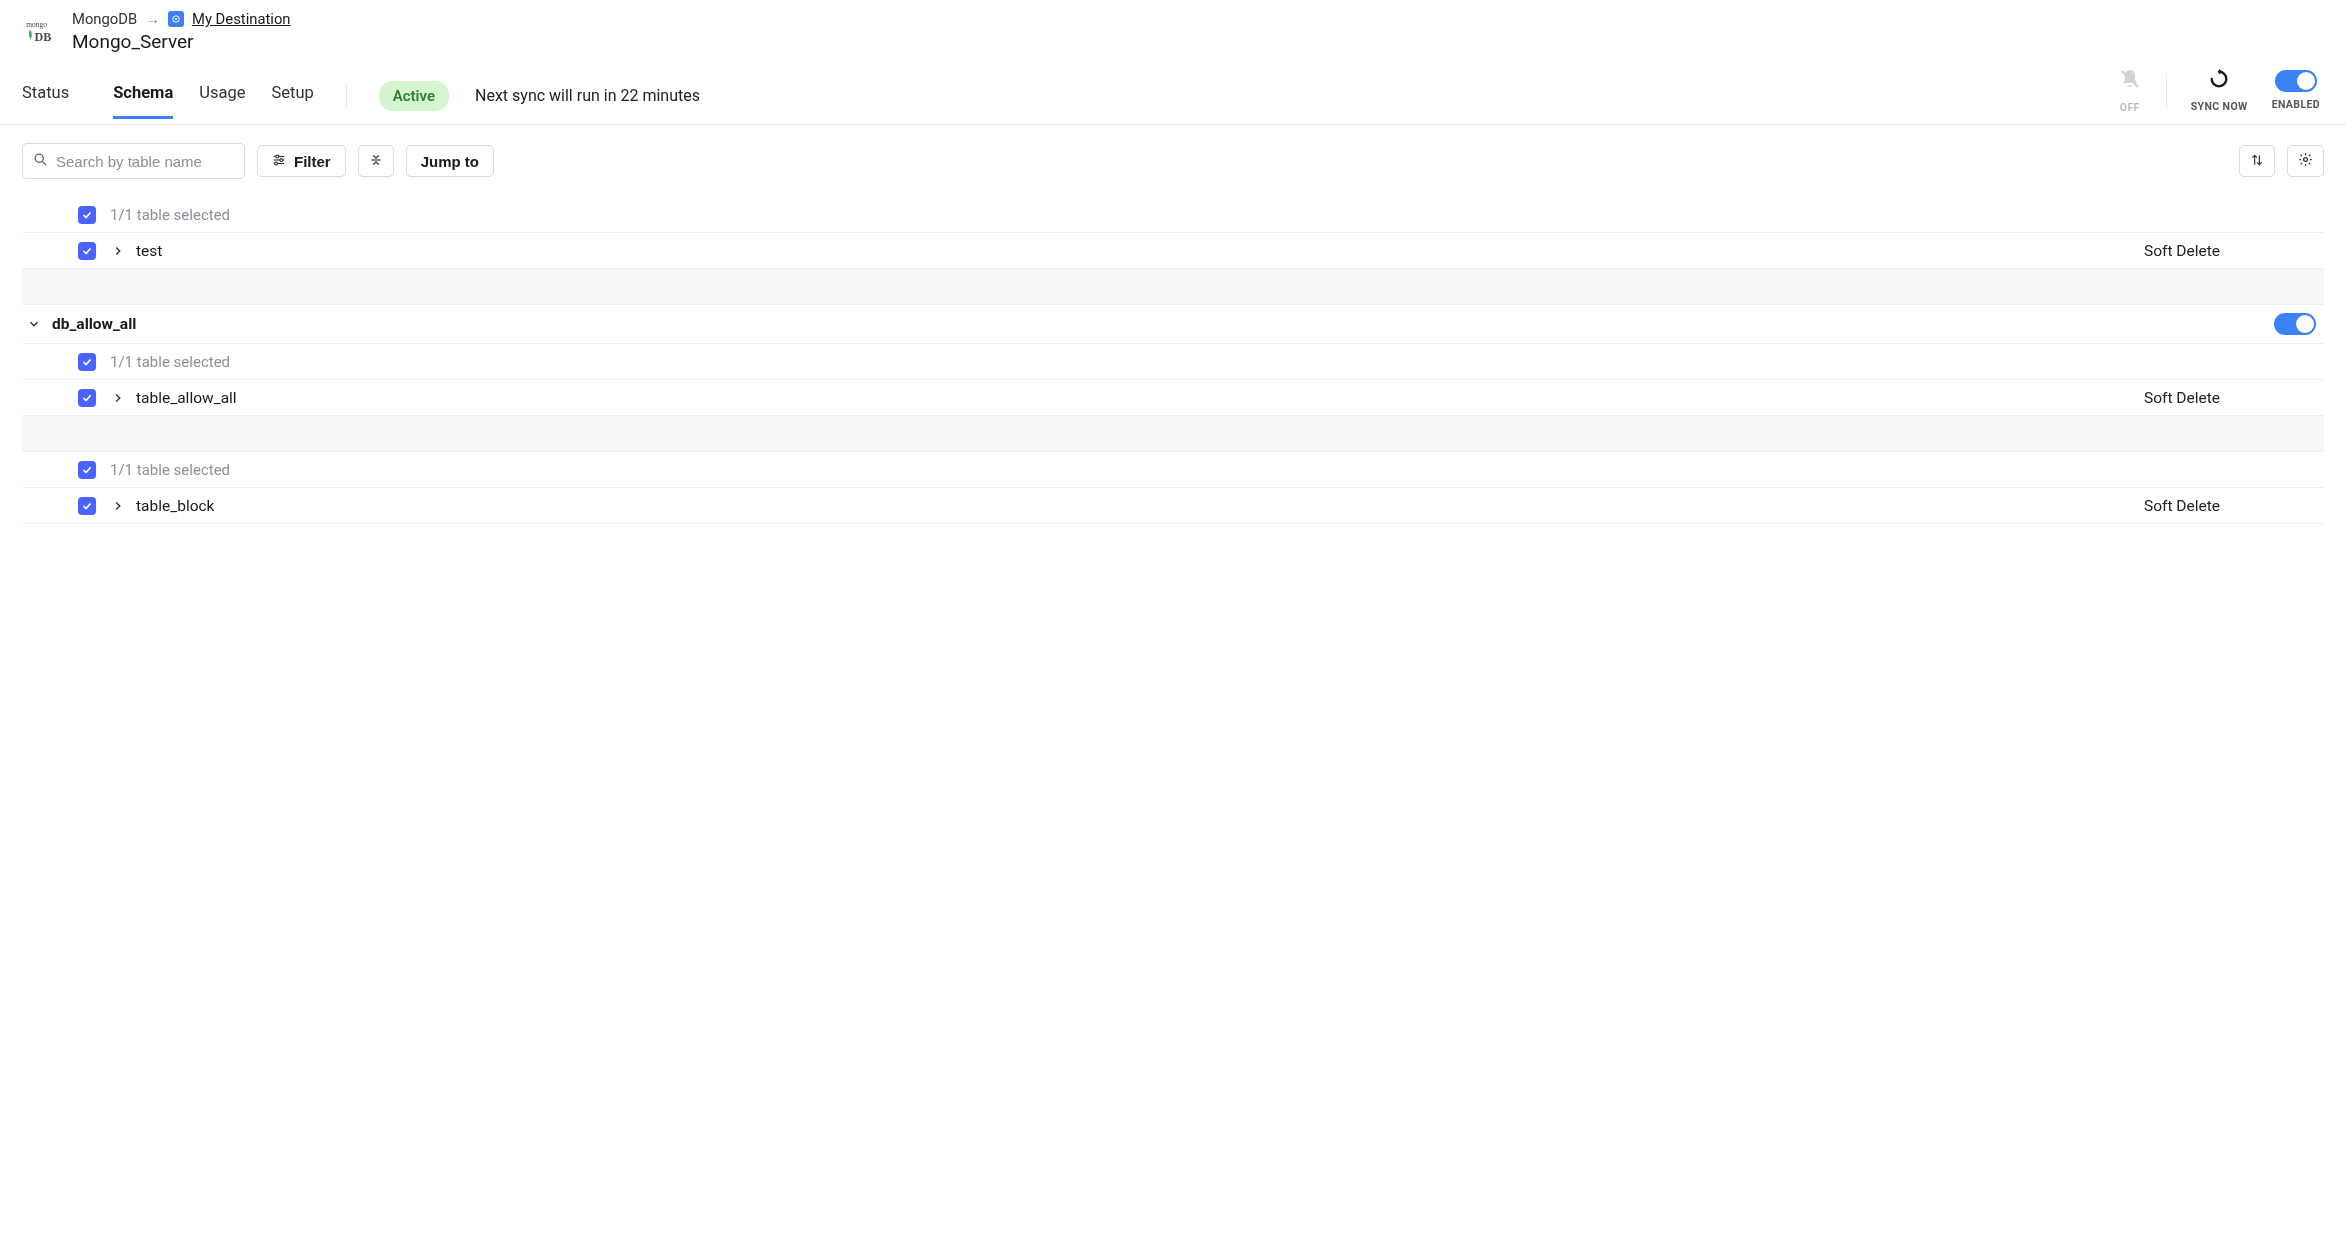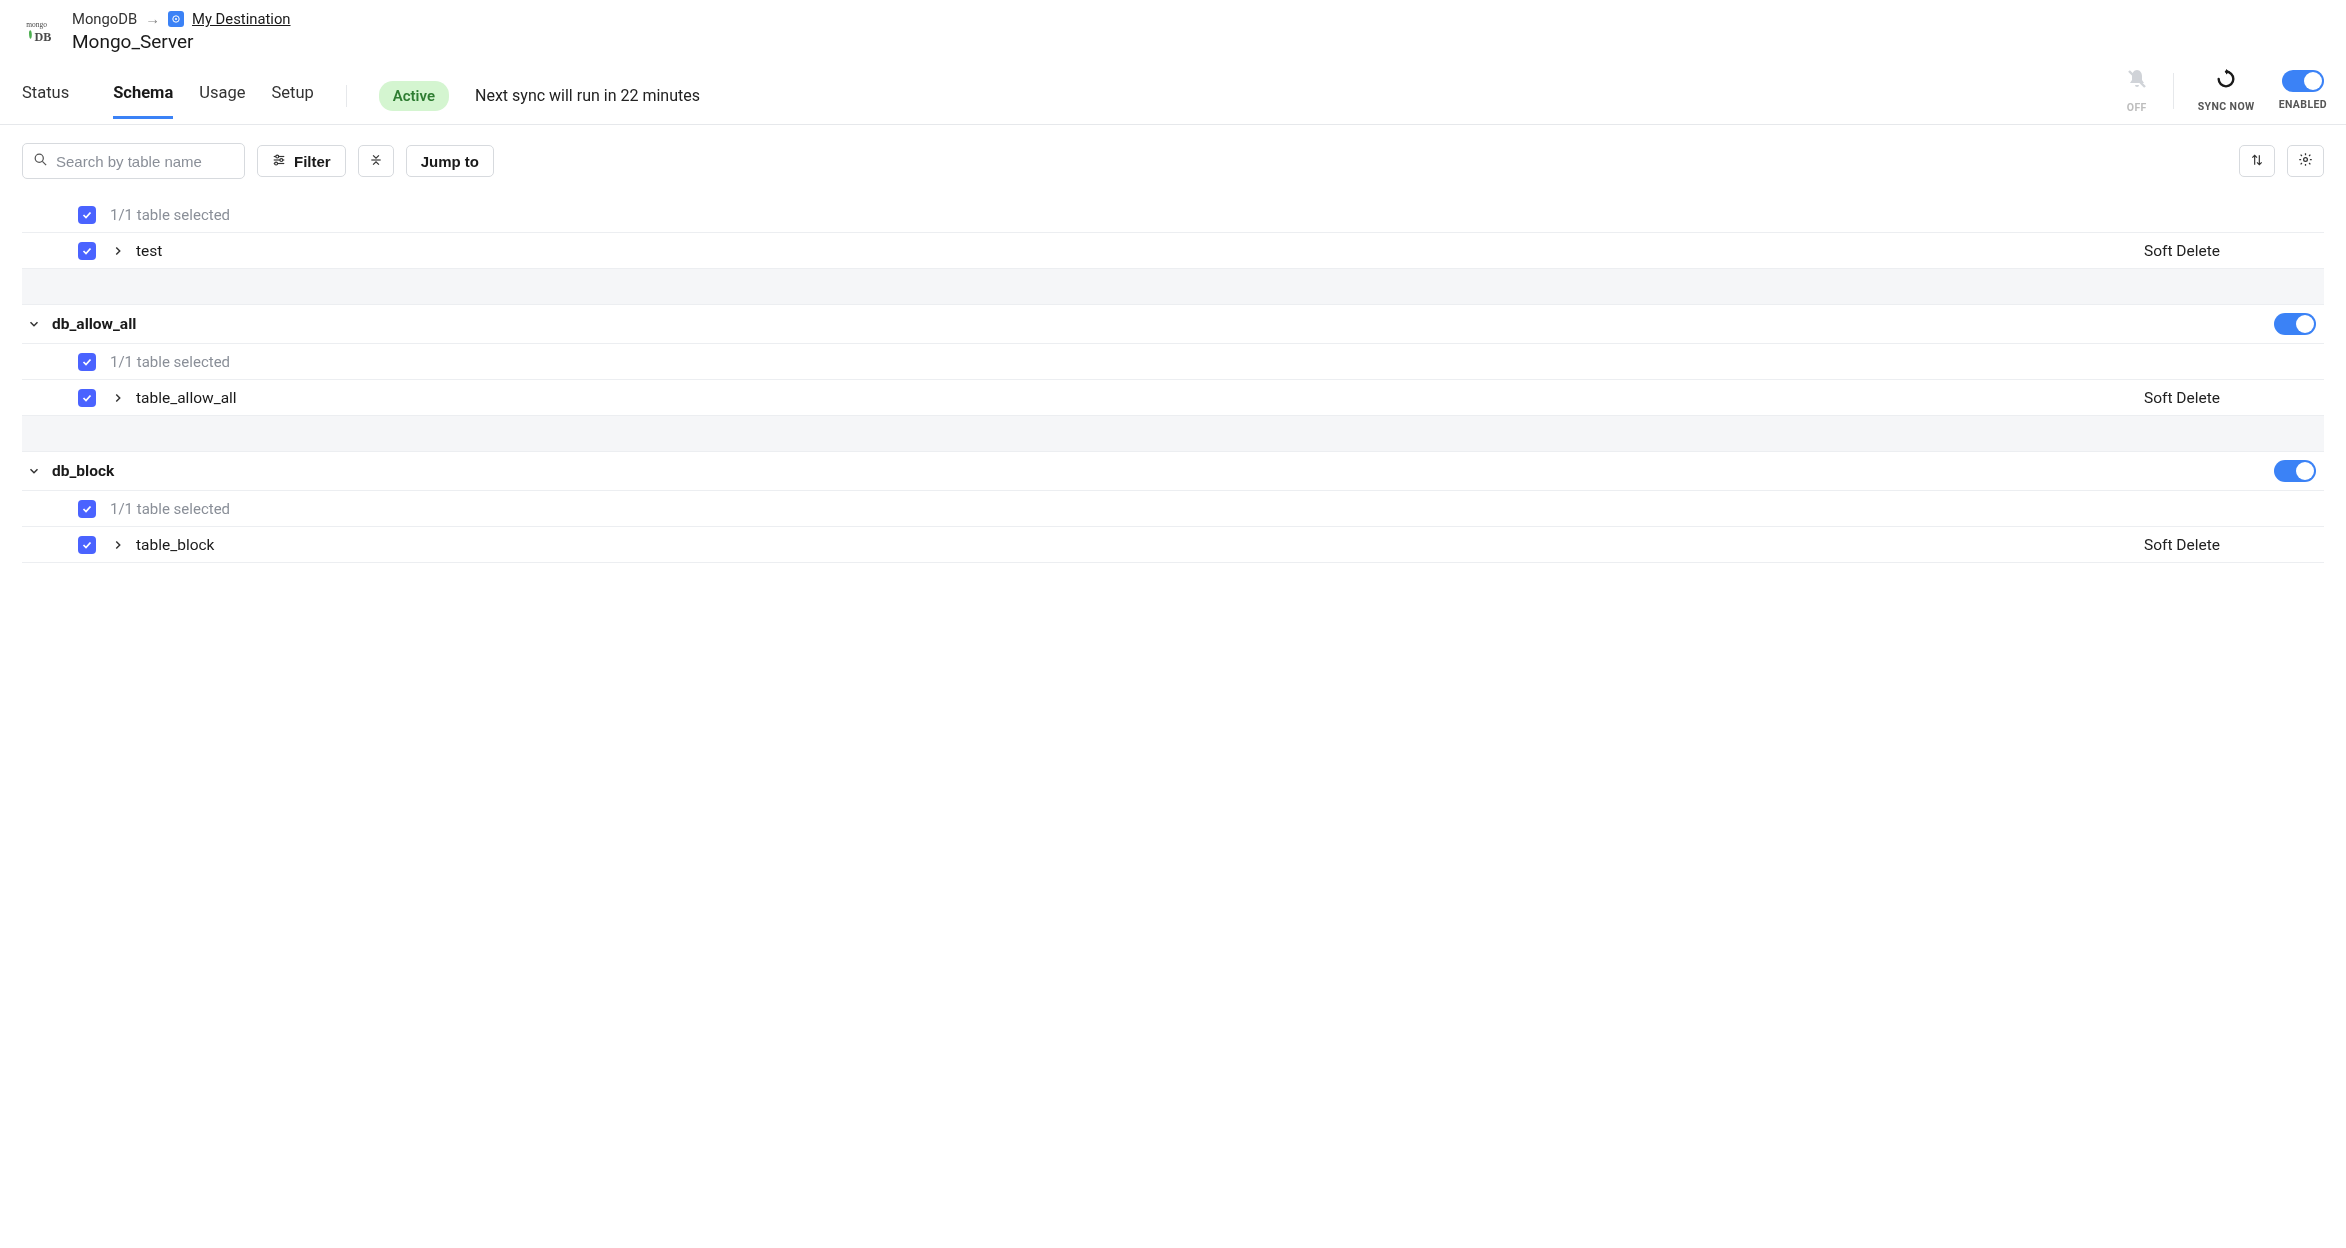--- a/index.html
+++ b/index.html
@@ -1,19 +1,19 @@
 <!DOCTYPE html>
 <html><head>
 <meta charset="utf-8">
 <style>
 * { box-sizing: border-box; margin: 0; padding: 0; }
 body { font-family: -apple-system, BlinkMacSystemFont, "Segoe UI", Roboto, "Helvetica Neue", Arial, sans-serif; font-size: 14.8px; color: #1a1a1a; background: #fff; }
 
 
-.header { padding: 10px 19px 0 22px; border-bottom: 1px solid #e6e8eb; }
+.header { padding: 10px 26px 0 22px; border-bottom: 1px solid #e6e8eb; }
 .breadcrumb-row { display: flex; align-items: center; gap: 8px; margin-bottom: 2px; }
 .logo { width: 42px; height: 30px; display: flex; align-items: center; justify-content: center; }
 .breadcrumb-col { display: flex; flex-direction: column; gap: 2px; }
 .bc-top { display: flex; align-items: center; gap: 8px; font-size: 14.8px; color: #333; }
 .bc-top .link { color: #1a1a1a; text-decoration: underline; cursor: pointer; }
 .bc-arrow { color: #888; }
 .dest-icon { width: 16px; height: 16px; background: #3b82f6; border-radius: 3px; display: inline-flex; align-items: center; justify-content: center; }
 .conn-name { font-size: 19px; font-weight: 400; color: #1a1a1a; }
 
 .header-row2 { display: flex; align-items: center; justify-content: space-between; margin-top: 14px; }
@@ -244,32 +244,20 @@
     </span>
     <span class="table-name">table_allow_all</span>
     <span class="spacer"></span>
     <span class="right-col sync-mode">Soft Delete</span>
   </div>
 </div>
     <div class="gap-row"></div>
   </div>
 
   <div>
-    <div class="row schema-row">
-      <span class="chev">
-        <svg width="14" height="14" viewBox="0 0 24 24">
-              <path d="M6 9 L12 15 L18 9" fill="none" stroke="#333" stroke-width="2.5"></path>
-            </svg>
-      </span>
-      <span class="schema-name">db_block</span>
-      <span class="spacer"></span>
-      <div class="toggle">
-            <div class="knob"></div>
-          </div>
-    </div>
     <div class="row subhead-row">
       <span class="checkbox">
         <svg width="12" height="12" viewBox="0 0 24 24">
               <path d="M5 12 L10 17 L19 7" fill="none" stroke="#fff" stroke-width="3.5"></path>
             </svg>
       </span>
       <span class="selected-text">1/1 table selected</span>
     </div>
     <div class="tables-mount">
   <div class="row table-row">

